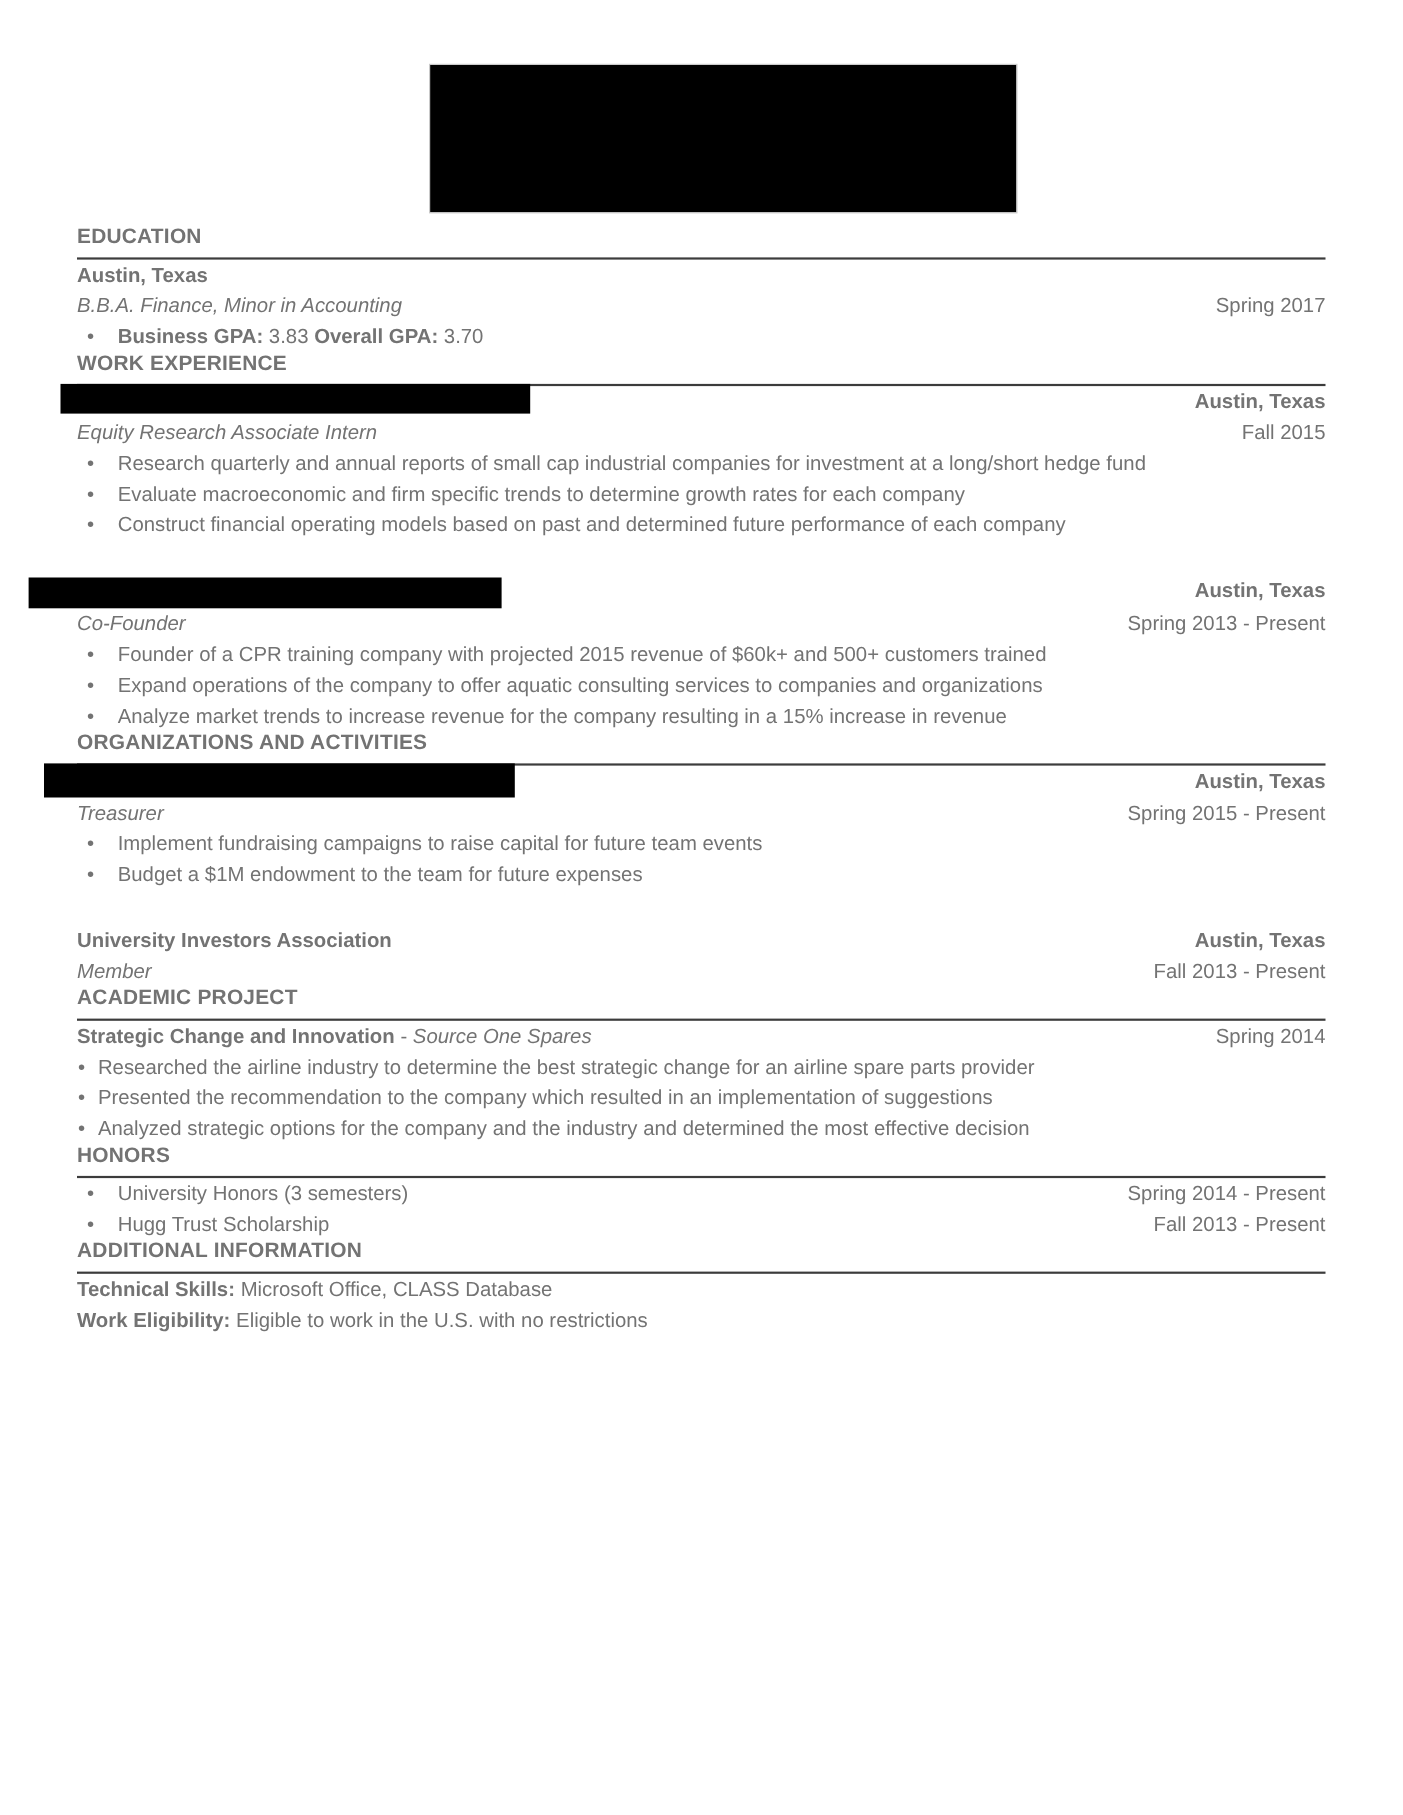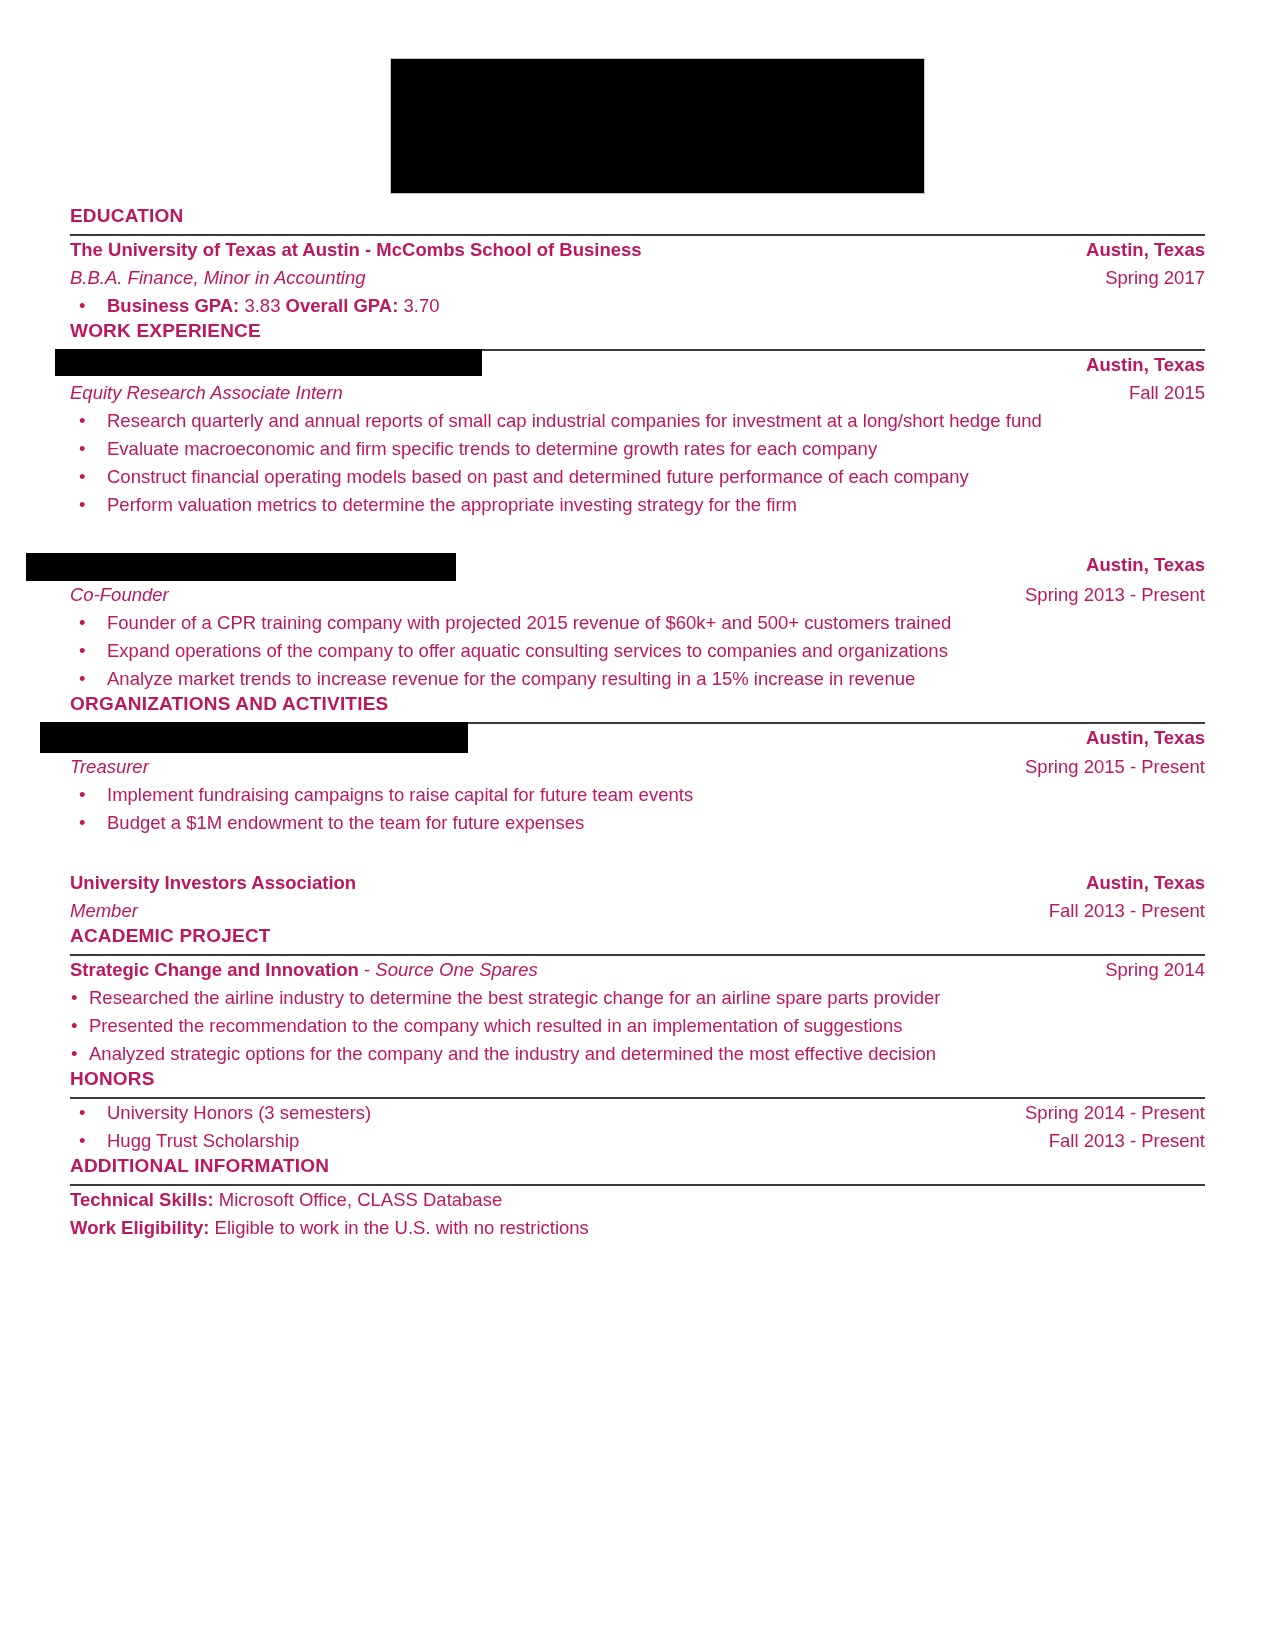--- a/index.html
+++ b/index.html
@@ -4,21 +4,21 @@
 <style>
   html, body { margin: 0; padding: 0; background: #ffffff; }
   .page {
     position: relative;
     width: 1275px;
     height: 1650px;
     background: #ffffff;
     font-family: "Liberation Sans", "DejaVu Sans", sans-serif;
     font-size: 18.5px;
     line-height: 28px;
-    color: #be185d;
+    color: #737373;
     overflow: hidden;
   }
   .content { padding: 205px 70px 0 70px; }
 
   .section { }
   .section:first-child { margin-top: 0; }
   .section-heading {
     font-size: 19px;
     line-height: 22px;
     font-weight: bold;
@@ -76,21 +76,20 @@
 
 <div class="page">
 
   <div class="redaction-top"></div>
 
   <div class="content">
 
     <div class="section">
       <div class="section-heading">EDUCATION</div>
       <div class="row">
-        <span class="left bold">The University of Texas at Austin - McCombs School of Business</span>
         <span class="right bold">Austin, Texas</span>
       </div>
       <div class="row">
         <span class="left italic">B.B.A. Finance, Minor in Accounting</span>
         <span class="right">Spring 2017</span>
       </div>
       <div class="bullet-row indent">
         <span class="bold">Business GPA:</span>
         <span>3.83</span>
         <span class="bold">Overall GPA:</span>
@@ -111,23 +110,20 @@
           <span class="right">Fall 2015</span>
         </div>
         <div class="bullet-row indent">
           <span>Research quarterly and annual reports of small cap industrial companies for investment at a long/short hedge fund</span>
         </div>
         <div class="bullet-row indent">
           <span>Evaluate macroeconomic and firm specific trends to determine growth rates for each company</span>
         </div>
         <div class="bullet-row indent">
           <span>Construct financial operating models based on past and determined future performance of each company</span>
-        </div>
-        <div class="bullet-row indent">
-          <span>Perform valuation metrics to determine the appropriate investing strategy for the firm</span>
         </div>
       </div>
 
       <div class="entry gap-above">
         <div class="row">
           <span class="redaction-bar job2"></span>
           <span class="right bold">Austin, Texas</span>
         </div>
         <div class="row">
           <span class="left italic">Co-Founder</span>

